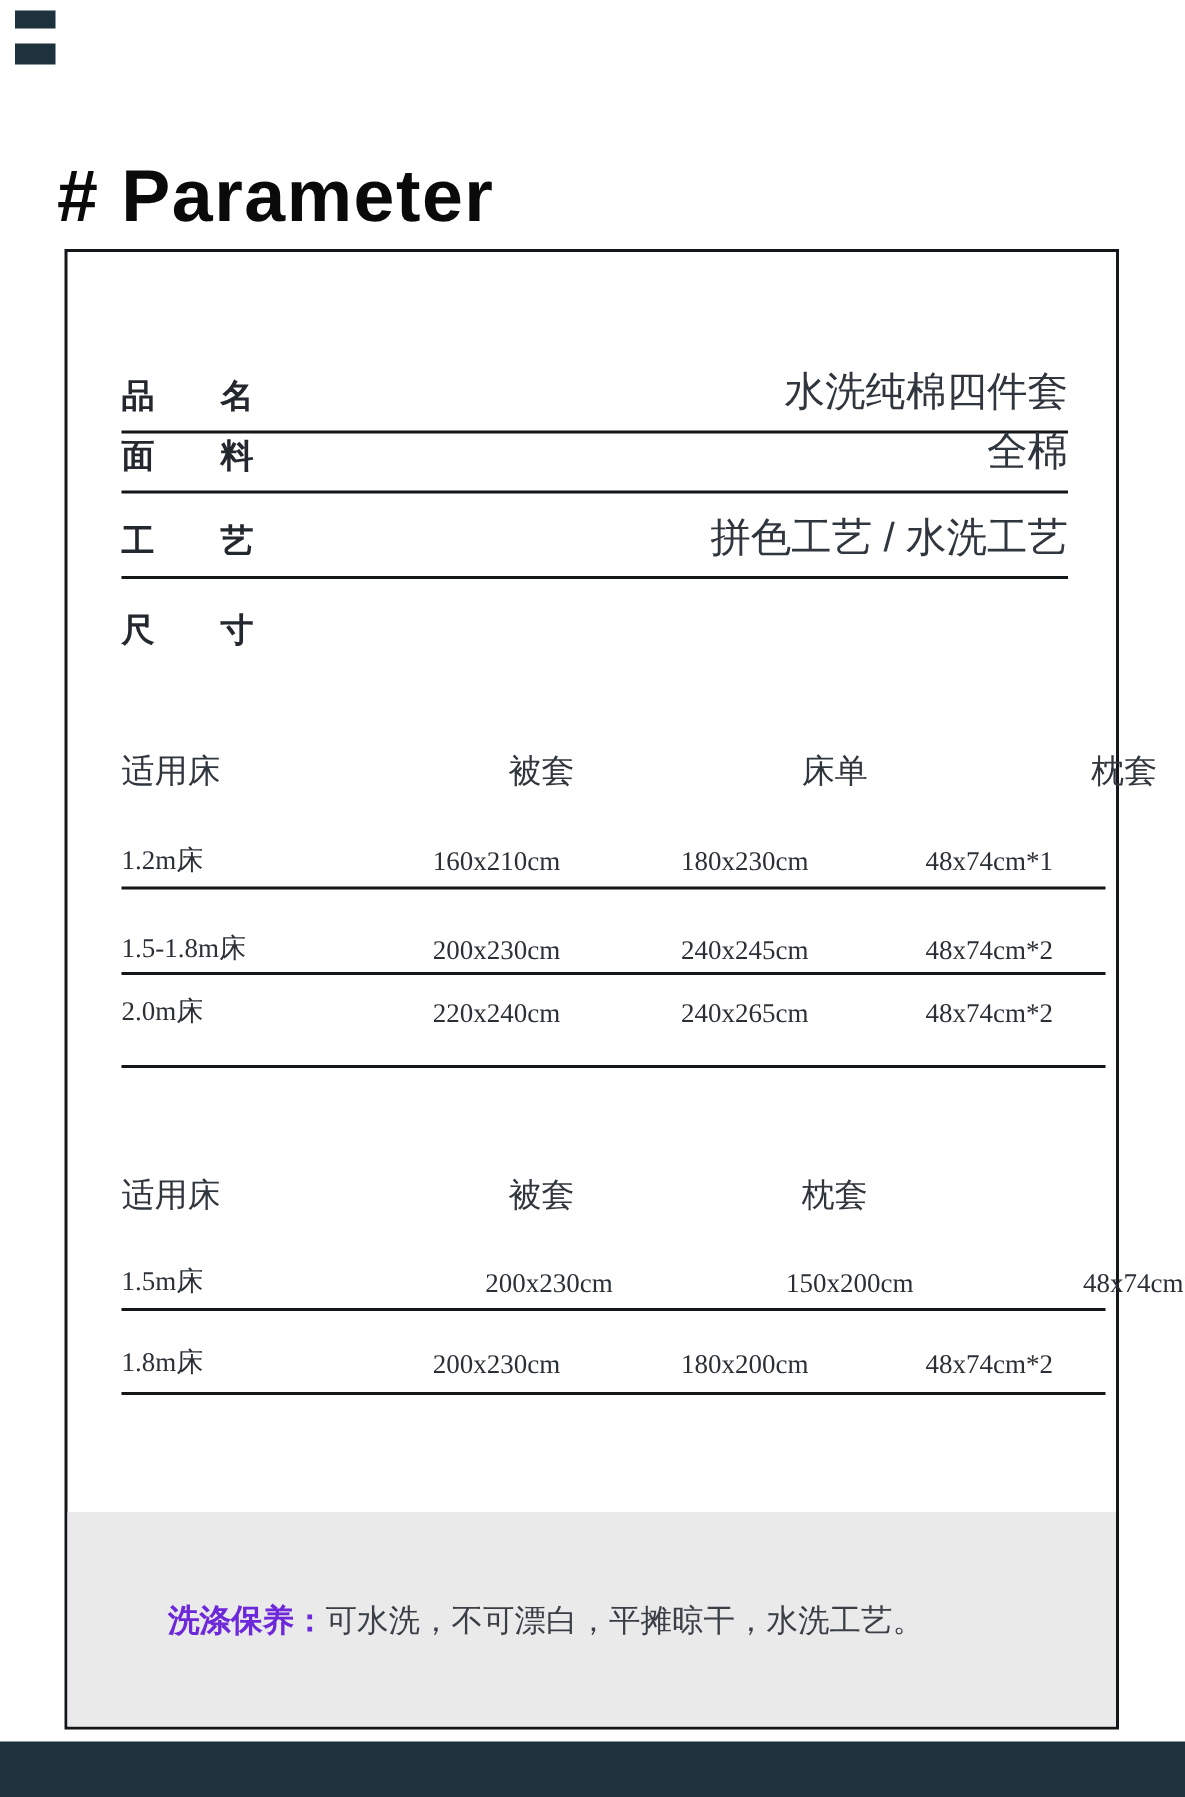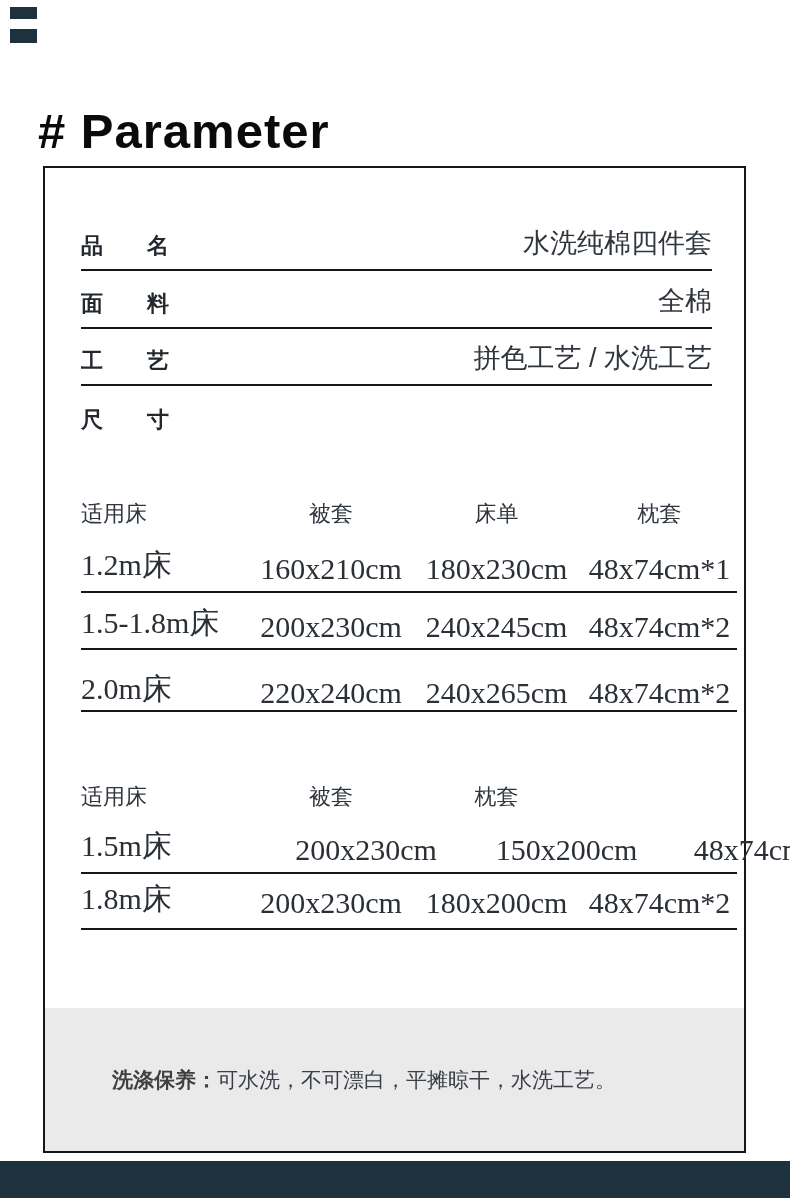--- a/index.html
+++ b/index.html
@@ -40,44 +40,44 @@
   
   .tbl-row{
     position:absolute;left:36px;width:656px;display:grid;
     grid-template-columns:170px 160px 171px 155px;
     box-sizing:border-box;align-items:end;
   }
   .tbl-row.lined{border-bottom:2px solid var(--line);}
   .tbl-row .c{text-align:center;white-space:nowrap;}
   .tbl-row .c:first-child{text-align:left;}
   .th{font-size:22px;color:var(--text);}
-  .td{font-size:30px;color:#2b3037;font-family:"Liberation Serif","DejaVu Serif",serif;}
-  .tbl-header{align-items:center;}
+  .td{font-size:18px;color:#2b3037;font-family:"Liberation Serif","DejaVu Serif",serif;}
+  .tbl-header{align-items:center;gap:30px;}
   
   #care{
     position:absolute;left:0;right:0;top:840px;bottom:0;background:var(--care-bg);
     display:flex;align-items:center;padding-left:67px;box-sizing:border-box;
   }
   #care .care-line{font-size:21px;color:#3a3f47;white-space:nowrap;}
-  #care .care-label{font-weight:bold;color:#404040;}
+  #care .care-label{font-weight:bold;color:#6d28d9;}
   #bottom-band{position:absolute;left:0;top:1161px;width:790px;height:37px;background:var(--accent);}
 </style>
 </head>
 <body>
 
 <div id="page">
 
   <div class="deco-bar" id="deco-bar-1"></div>
   <div class="deco-bar" id="deco-bar-2"></div>
 
   <h1 id="page-title"># Parameter</h1>
 
   <div id="card">
 
-    <div class="spec-row lined" style="top:45px;height:58px;text-align:right;">
+    <div class="spec-row lined" style="top:63px;height:58px;text-align:right;">
       <span class="spec-label">品名</span>
       <span class="spec-value">水洗纯棉四件套</span>
     </div>
     <div class="spec-row lined" style="top:161px;height:57px;">
       <span class="spec-label">工艺</span>
       <span class="spec-value">拼色工艺 / 水洗工艺</span>
     </div>
     <div class="spec-row lined" style="top:103px;height:58px;">
       <span class="spec-label">面料</span>
       <span class="spec-value">全棉</span>
@@ -98,21 +98,21 @@
       <span class="c td">160x210cm</span>
       <span class="c td">180x230cm</span>
       <span class="c td">48x74cm*1</span>
     </div>
     <div class="tbl-row lined" style="top:425px;height:57px;padding-bottom:4px;">
       <span class="c td">1.5-1.8m床</span>
       <span class="c td">200x230cm</span>
       <span class="c td">240x245cm</span>
       <span class="c td">48x74cm*2</span>
     </div>
-    <div class="tbl-row lined" style="top:482px;height:62px;padding-bottom:0;">
+    <div class="tbl-row lined" style="top:482px;height:62px;padding-bottom:24px;">
       <span class="c td">2.0m床</span>
       <span class="c td">220x240cm</span>
       <span class="c td">240x265cm</span>
       <span class="c td">48x74cm*2</span>
     </div>
 
     <div class="tbl-row tbl-header" style="top:613px;height:32px;">
       <span class="c th">适用床</span>
       <span class="c th">被套</span>
       <span class="c th">枕套</span>

